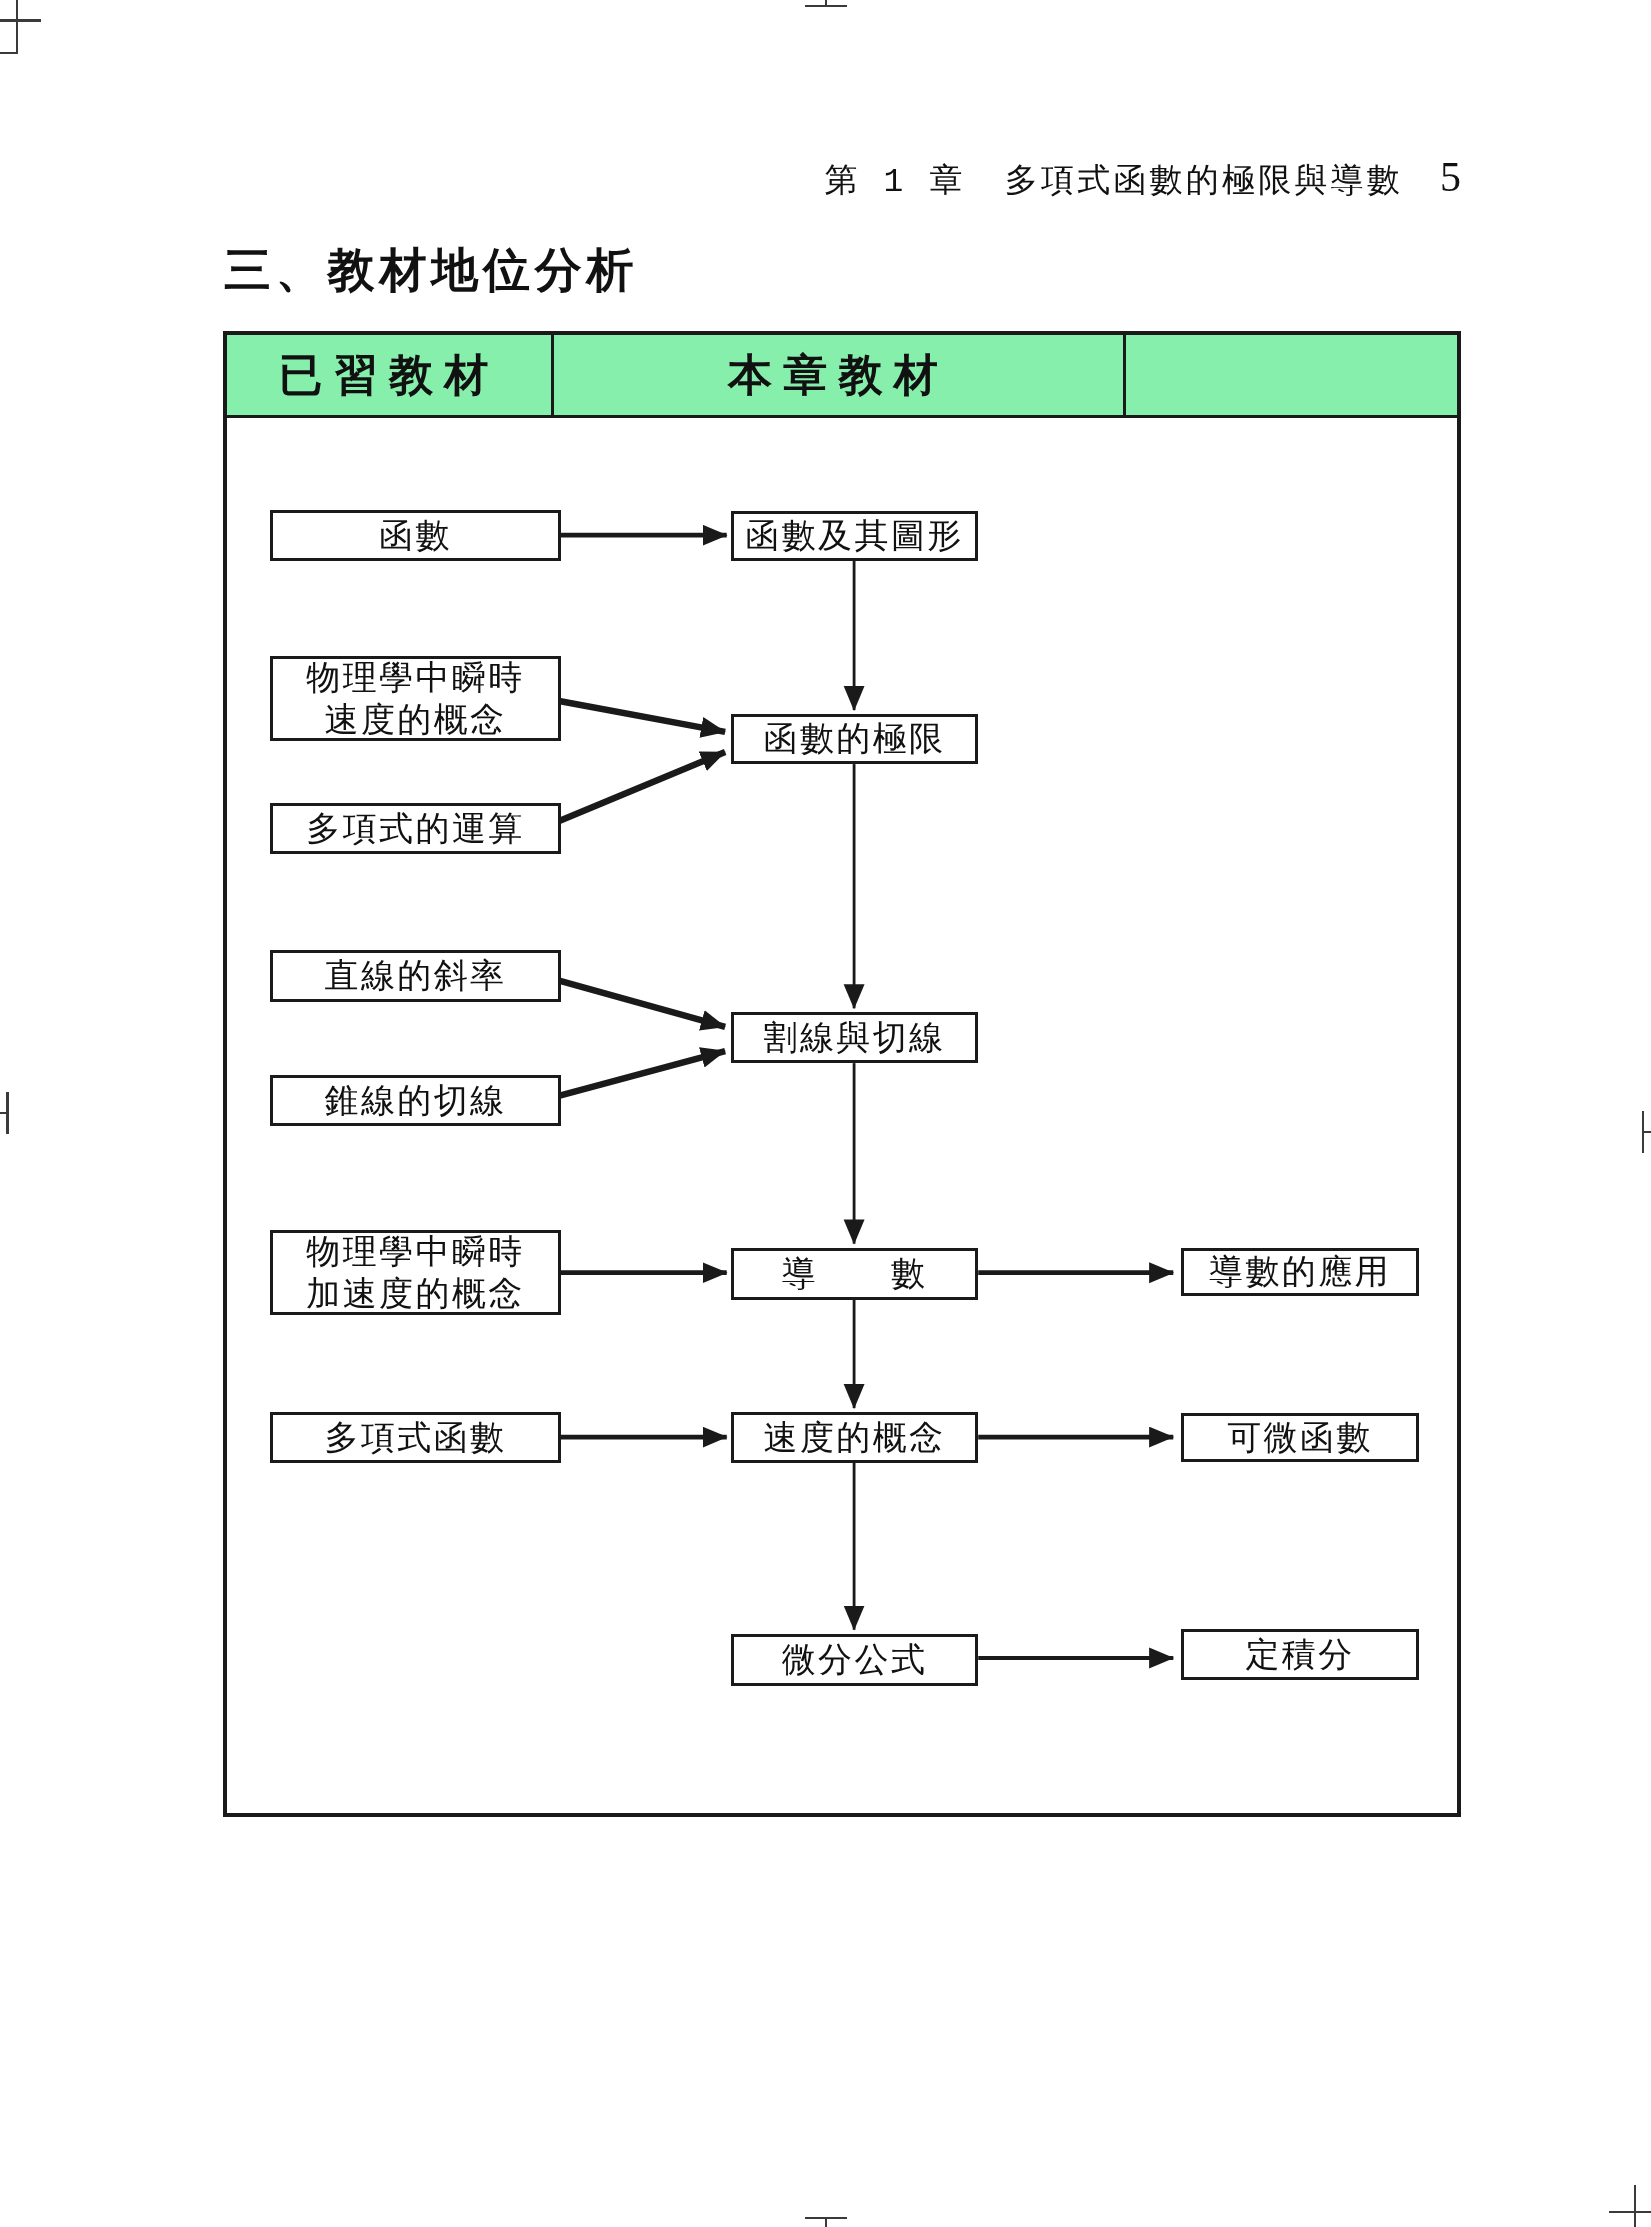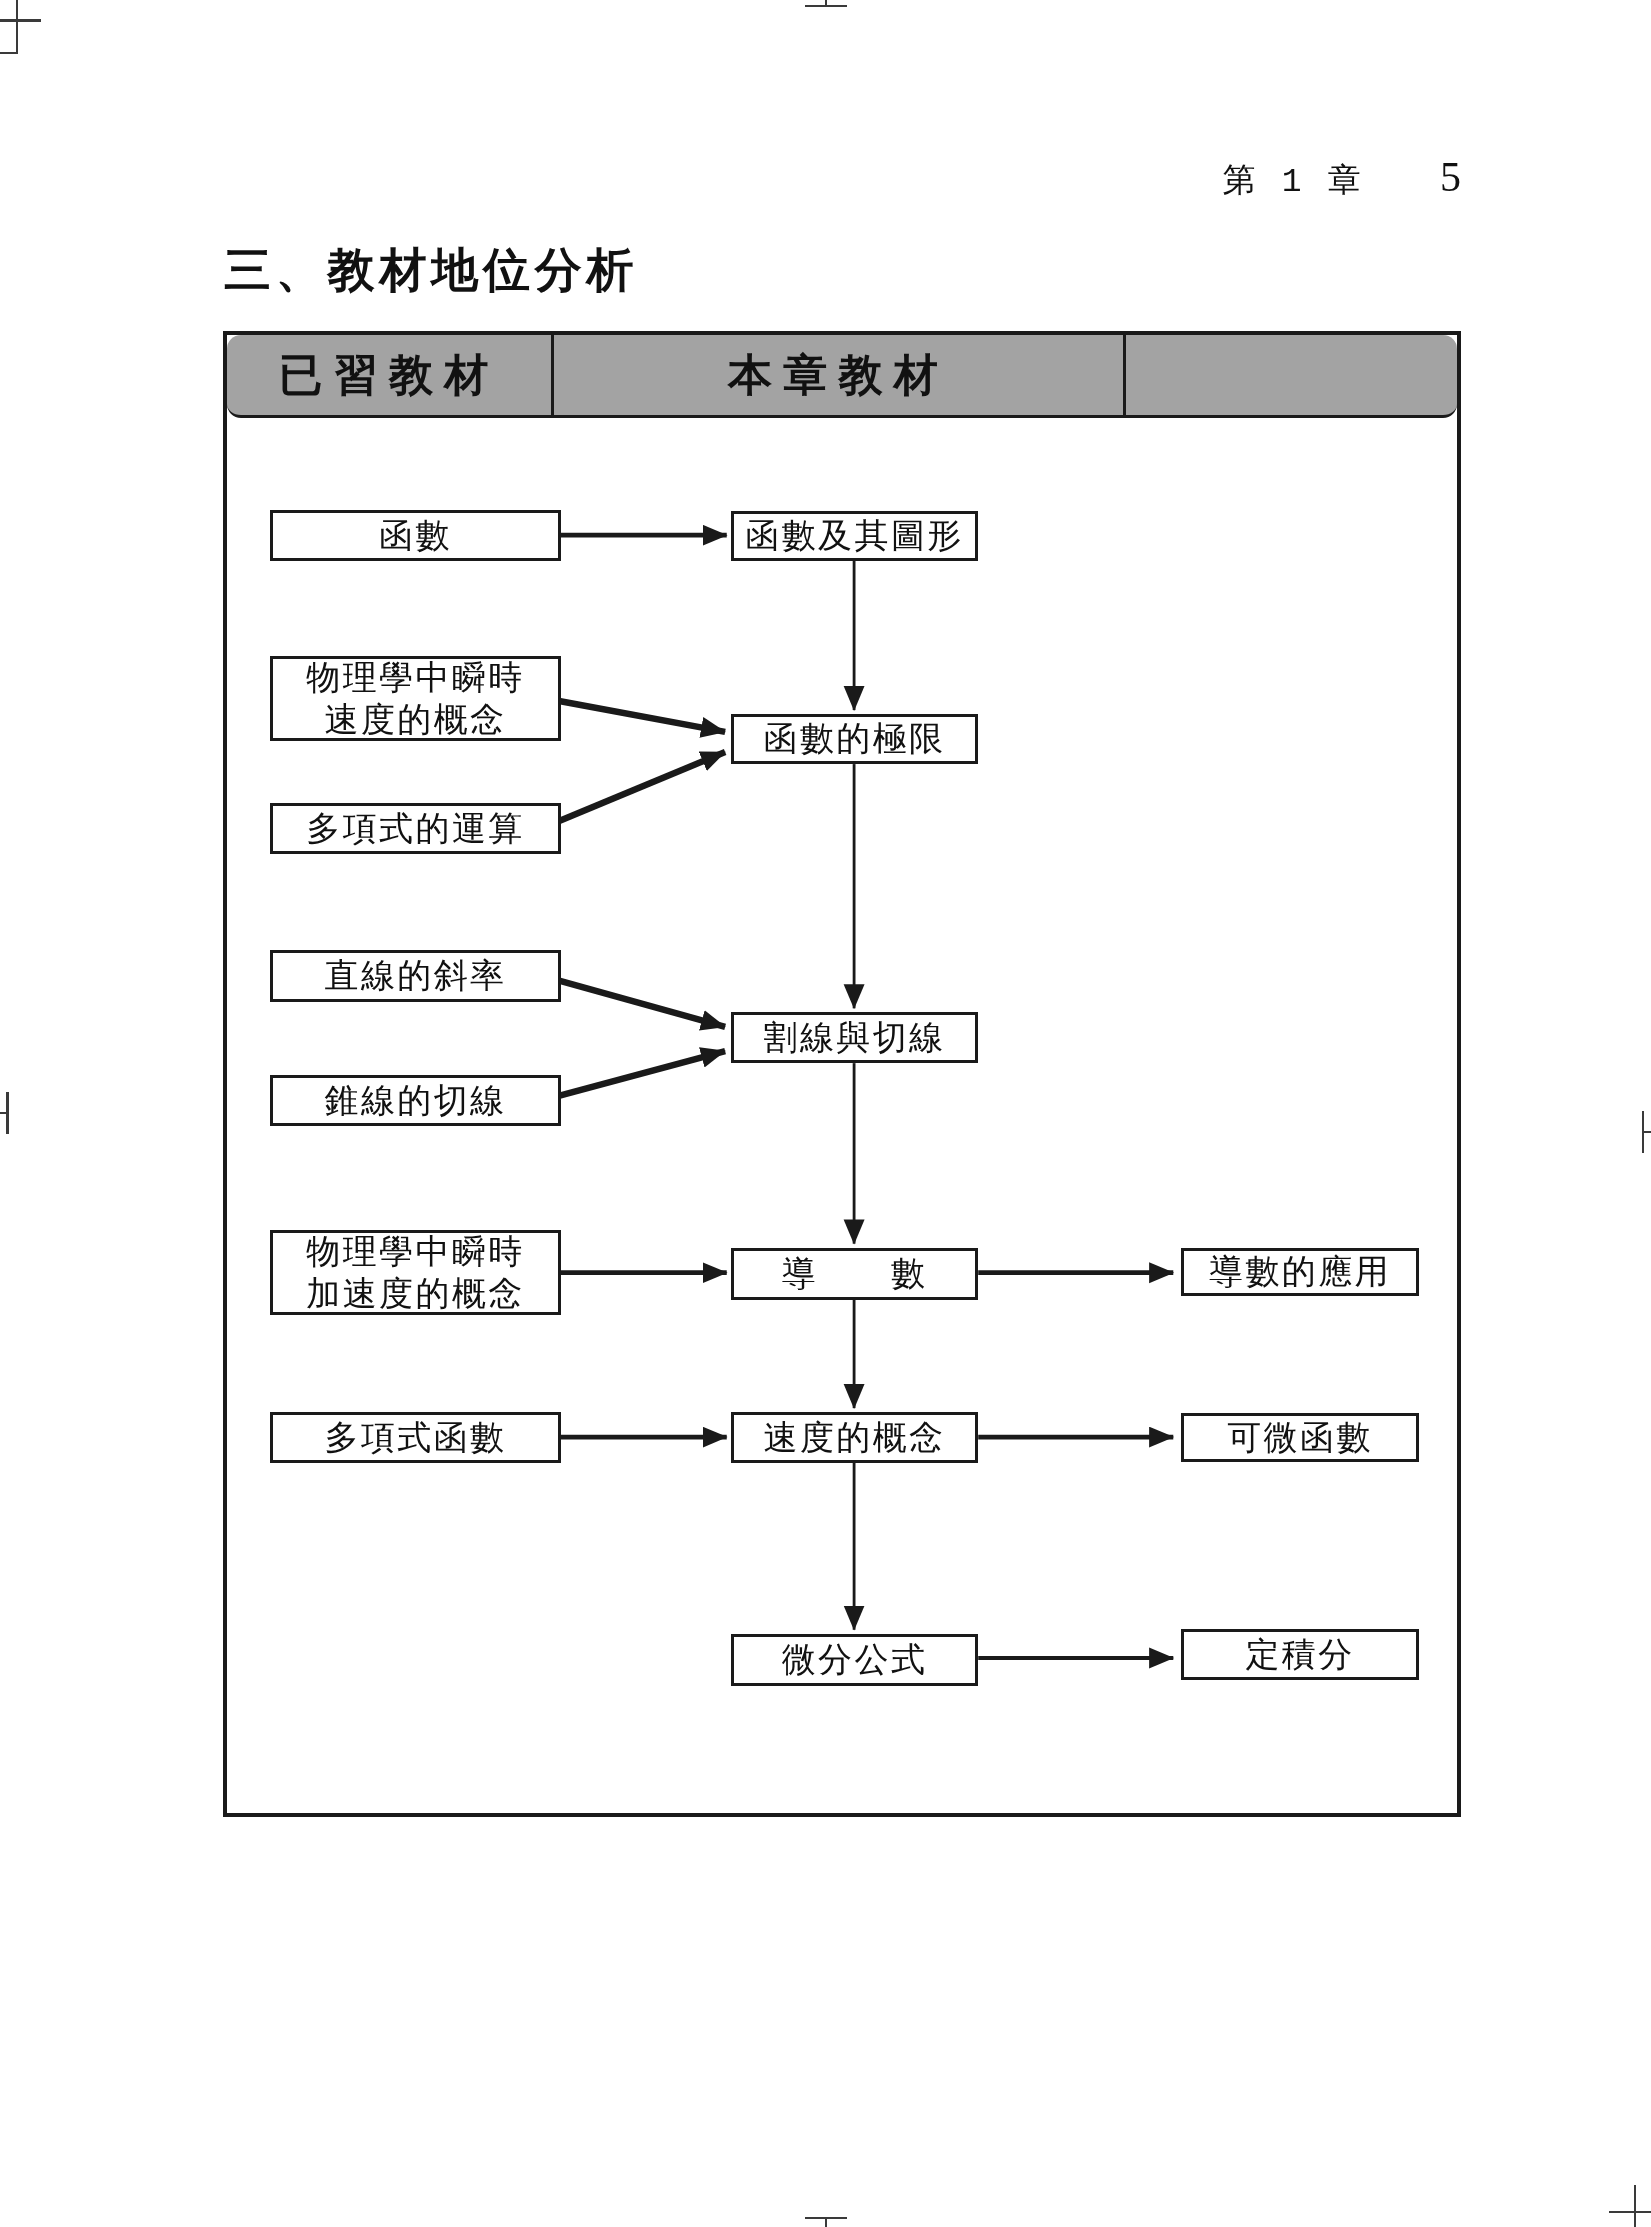--- a/index.html
+++ b/index.html
@@ -83,28 +83,29 @@
   <div class="mark" style="left:0;top:1112px;width:7.3px;height:2.4px"></div>
   <div class="mark" style="left:1642px;top:1111px;width:2.4px;height:42px"></div>
   <div class="mark" style="left:1644px;top:1131px;width:7.3px;height:2.4px"></div>
   <div class="mark" style="left:805px;top:2217px;width:42px;height:2.4px"></div>
   <div class="mark" style="left:825px;top:2217px;width:2.4px;height:10.5px"></div>
   <div class="mark" style="left:1634px;top:2185px;width:2.4px;height:43px"></div>
   <div class="mark" style="left:1609px;top:2211px;width:42px;height:2.4px"></div>
 
   <div class="running-head">
     <span class="chapter">第 1 章</span>
+    <span class="title">多項式函數的極限與導數</span>
     <span class="pagenum">5</span>
   </div>
 
   <div class="section-title">三、教材地位分析</div>
 
   <div class="diagram">
 
-    <div class="diagram-header" style="background: #a3a3a3; border-radius: 14px;">
+    <div class="diagram-header" style="background: #86efac;">
       <div class="hcell c1">已習教材</div>
       <div class="hcell c2">本章教材</div>
     </div>
 
     <svg class="flow-lines" width="1230" height="1478" viewBox="0 0 1526 1833">
       <defs>
         <marker id="arw" markerUnits="userSpaceOnUse" markerWidth="32" markerHeight="28" refX="30" refY="13" orient="auto">
           <path d="M0,0 L31,13 L0,26 Z" fill="#1a1a1a"></path>
         </marker>
       </defs>

